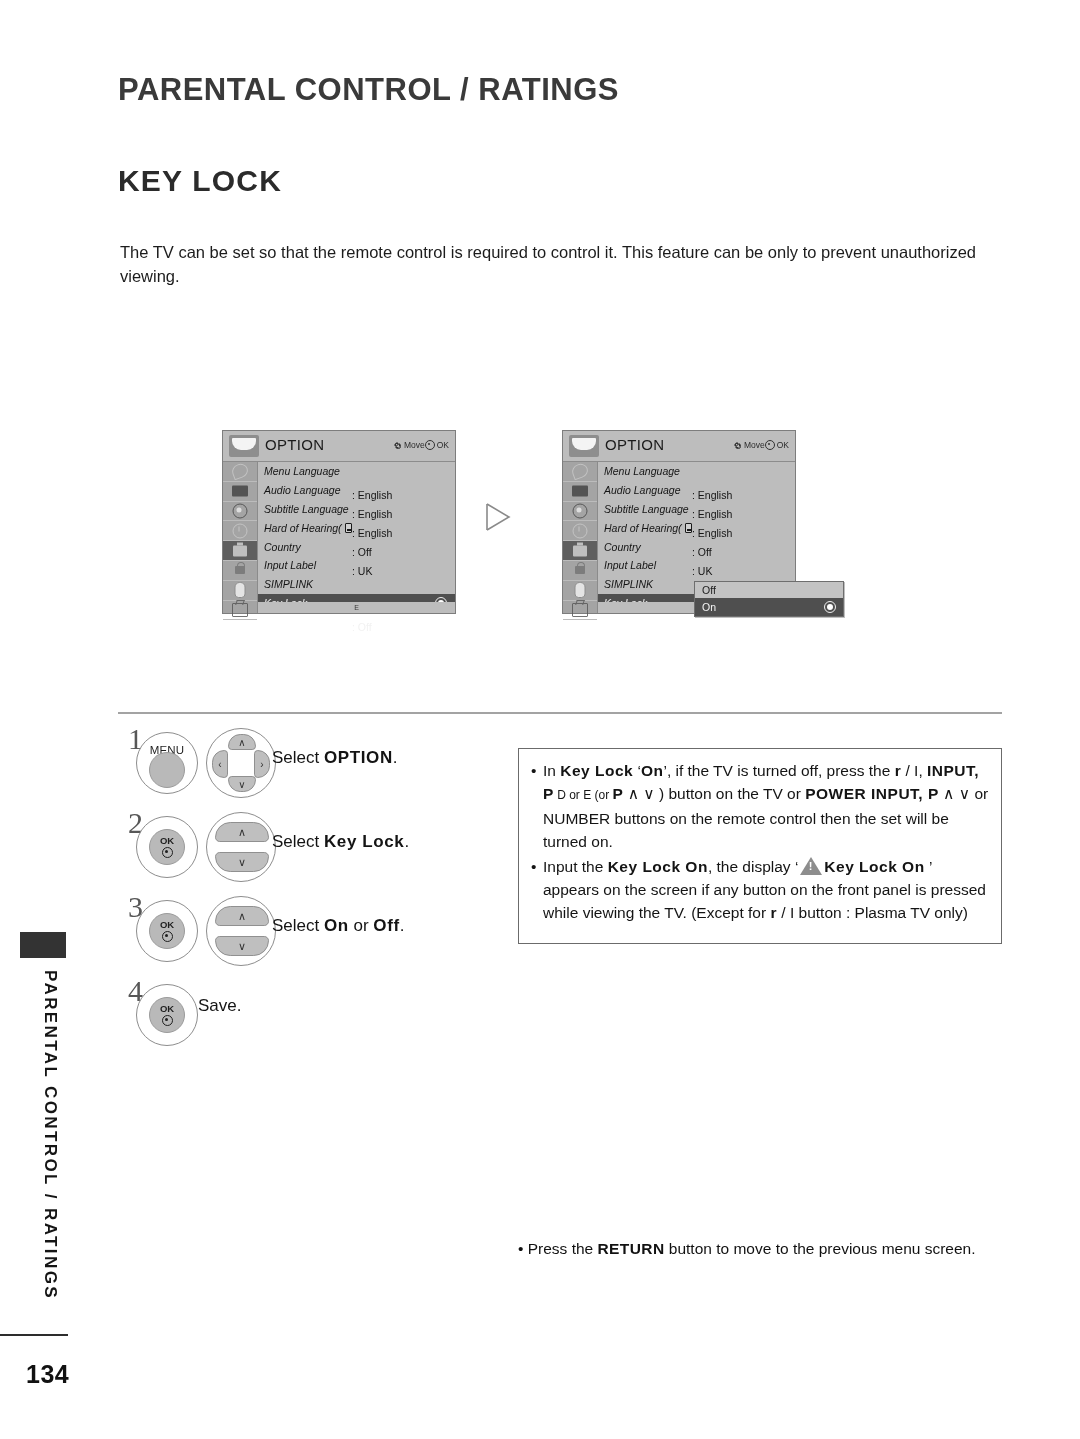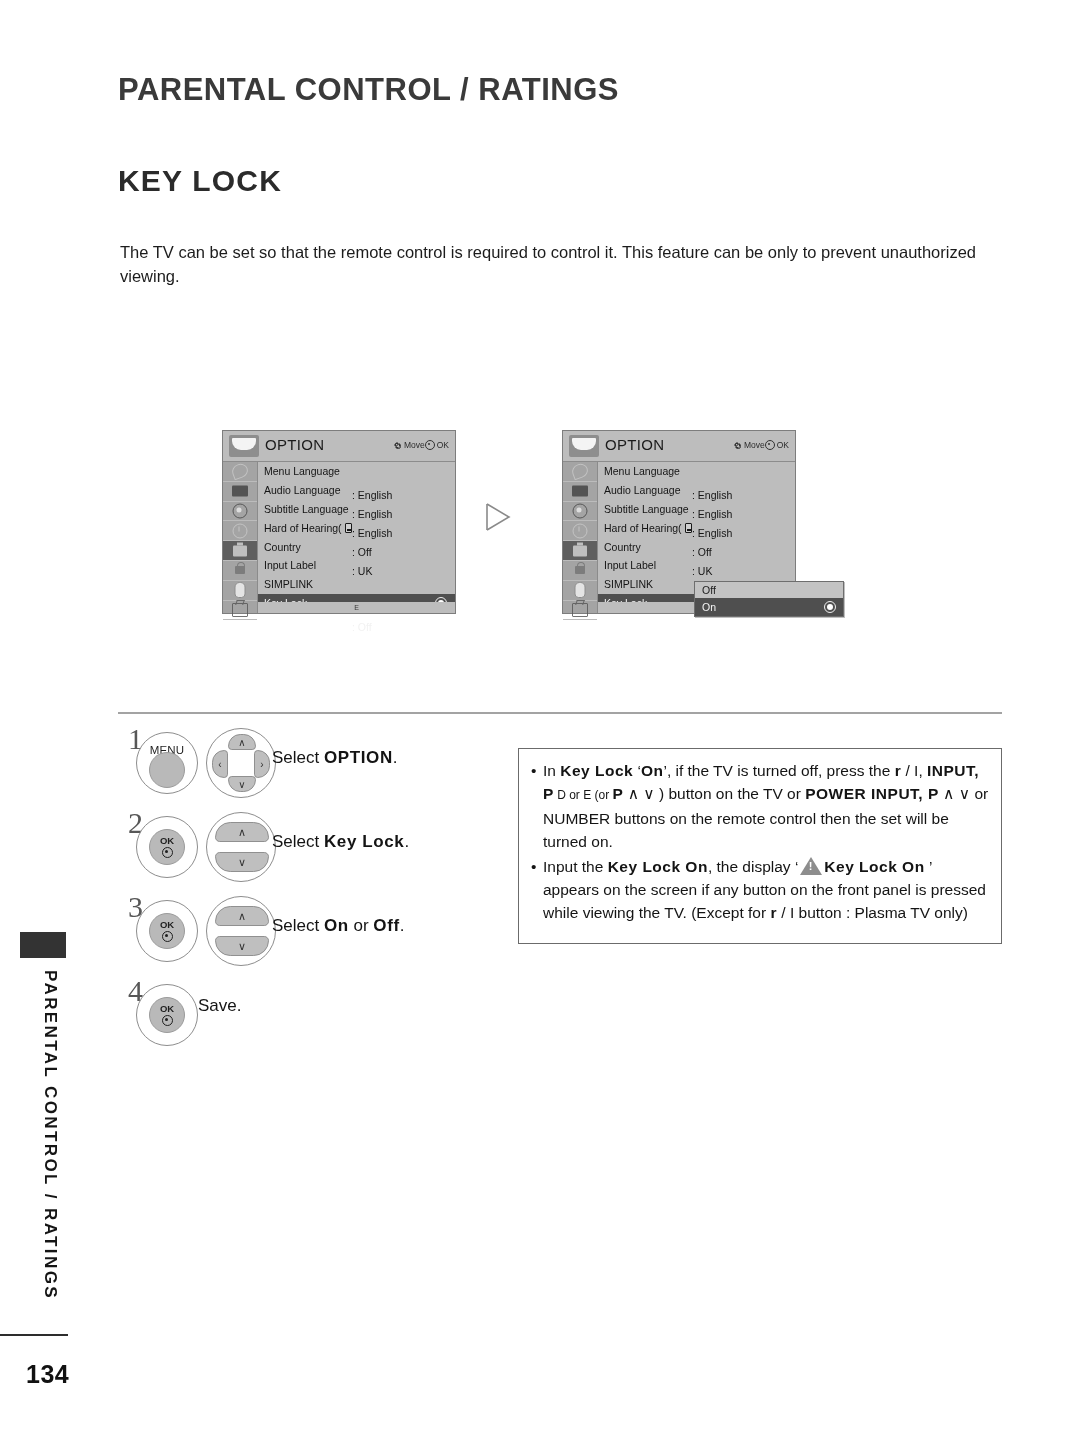--- a/index.html
+++ b/index.html
@@ -167,21 +167,21 @@
   .osd-row {
     height: 18.8px;
     display: flex;
     align-items: center;
     font-size: 10.5px;
     color: #141414;
     padding-left: 6px;
     box-sizing: border-box;
     white-space: nowrap;
   }
-  .osd-row .lbl { width: 88px; display: inline-flex; align-items: center; gap: 3px; }
+  .osd-row .lbl { width: 88px; display: inline-flex; align-items: center; gap: 3px; font-style: italic; }
   .osd-row .val { color: #141414; margin-top: 48px; }
   .osd-row.selected {
     background: #4f4f4f;
     color: #f2f2f2;
   }
   .osd-row.selected .val { color: #f2f2f2; }
   .cc-box {
     display: inline-block;
     width: 9px; height: 8px;
     border: 1.2px solid #1a1a1a;
@@ -739,18 +739,19 @@
   </div>
 
   <div class="note-item">
     <span class="note-bullet">•</span>
     <span class="note-body"><span>Input the </span><b>Key Lock On</b><span>, the display ‘</span><span class="warn-tri"></span><b>Key Lock On</b><span> ’ appears on the screen if any button on the front panel is pressed while viewing the TV. (Except for </span><b>r</b><span> / I button : Plasma TV only)</span></span>
   </div>
 
 </div>
 
 <div id="bottom-notes">
+  <div class="bn"><span>• Press the </span><b>RETURN</b><span> button to move to the previous menu screen.</span></div>
 </div>
 
 <div id="side-tab"></div>
 <div id="side-vertical-text">PARENTAL CONTROL / RATINGS</div>
 <div id="side-rule"></div>
 <div id="page-number">134</div>
 
 </body></html>

